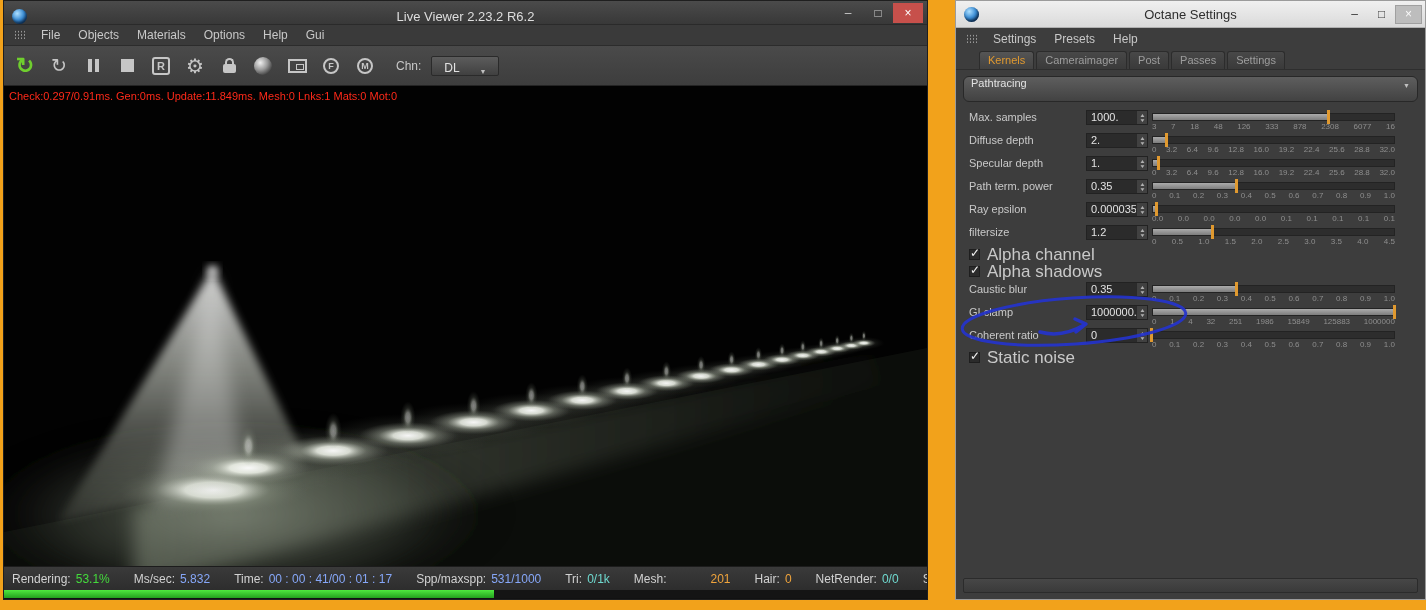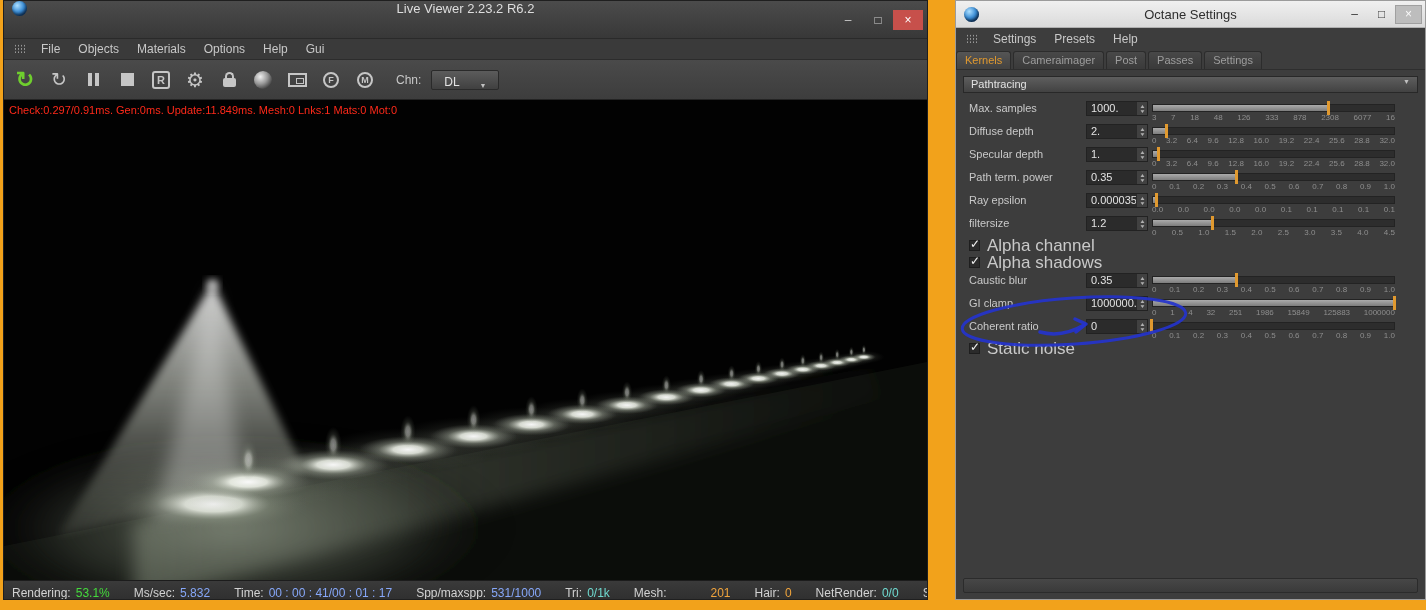--- a/index.html
+++ b/index.html
@@ -5,21 +5,21 @@
 :root{
   --desktop-orange:#f2a21b; --accent-orange:#e0992f; --annotation-blue:#2433cc;
   --progress-green:#3ede37; --overlay-red:#ff2a1a; --icon-green:#6fce2e;
 }
 *{margin:0;padding:0;box-sizing:border-box;}
 body{font-family:"Liberation Sans",sans-serif;}
 .desktop{position:relative;width:1426px;height:610px;background:var(--desktop-orange);overflow:hidden;}
 
 
 .lv-window{position:absolute;left:3px;top:0;width:925px;height:600px;background:#111;border:1px solid #1f1f1f;overflow:hidden;}
-.lv-titlebar{height:38px;background:linear-gradient(#4b4b4b,#383838);display:flex;align-items:flex-start;position:relative;border-bottom:1px solid #2a2a2a;}
+.lv-titlebar{height:24px;background:linear-gradient(#4b4b4b,#383838);display:flex;align-items:flex-end;position:relative;border-bottom:1px solid #2a2a2a;}
 .app-icon{width:15px;height:15px;border-radius:50%;margin:0 8px;flex:0 0 auto;background:radial-gradient(circle at 35% 30%,#aee0ff,#3d8fd6 45%,#0b3c78 85%);box-shadow:inset -1px -2px 3px rgba(0,0,0,.5);}
 .lv-title{position:absolute;left:100px;right:100px;text-align:center;color:#dedede;font-size:13px;pointer-events:none;}
 .winbtns{margin-left:auto;display:flex;align-items:center;height:100%;}
 .wbtn{width:30px;height:20px;border:0;background:transparent;color:#ccc;font-size:12px;line-height:18px;text-align:center;padding:0;font-family:inherit;}
 .wbtn.close{background:#c7504b;color:#fff;margin-right:4px;}
 
 .lv-menubar{height:21px;background:#3a3a3a;display:flex;align-items:center;position:relative;border-bottom:1px solid #2c2c2c;padding-left:5px;}
 .grid-icon{width:13px;height:10px;margin:0 5px;background-image:radial-gradient(#989898 0.8px,transparent 1px);background-size:3px 3.3px;flex:0 0 auto;}
 .menubar-items{display:flex;align-items:center;z-index:1;justify-content:space-between;}
 .menu-item{color:#c8c8c8;font-size:12px;padding:0 9px;white-space:nowrap;}
@@ -56,24 +56,24 @@
 .lv-progress{height:8px;background:#141414;position:relative;}
 .fillbar{height:100%;width:0;background:linear-gradient(#4fe93f,#23a01e);}
 
 
 .os-window{position:absolute;left:955px;top:0;width:471px;height:600px;background:#3d3d3d;border:1px solid #9b9b9b;overflow:hidden;}
 .os-titlebar{height:27px;background:linear-gradient(#f0f0f0,#dadada);display:flex;align-items:center;position:relative;border-bottom:1px solid #b0b0b0;}
 .os-title{position:absolute;left:100px;right:100px;text-align:center;color:#2e2e2e;font-size:13px;pointer-events:none;}
 .osbtn{width:27px;height:19px;border:0;background:transparent;color:#3a3a3a;font-size:12px;line-height:17px;text-align:center;padding:0;font-family:inherit;}
 .osbtn.close{background:#bdbdbd;border:1px solid #a0a0a0;margin-right:3px;color:#fafafa;}
 .os-menubar{height:22px;display:flex;align-items:center;padding-left:5px;background:#3d3d3d;}
-.os-tabs{height:20px;display:flex;align-items:center;padding-left:0;gap:2px;border-bottom:1px solid #2e2e2e;background:#3d3d3d;}
+.os-tabs{height:20px;display:flex;align-items:center;padding-left:23px;gap:2px;border-bottom:1px solid #2e2e2e;background:#3d3d3d;}
 .os-tab{padding:2px 8px 3px;font-size:11px;color:#9d9d9d;background:linear-gradient(#484848,#3a3a3a);border:1px solid #2c2c2c;border-bottom:none;border-radius:3px 3px 0 0;white-space:nowrap;}
 .os-tab.active{color:var(--accent-orange);background:linear-gradient(#555,#424242);}
-.os-dropdown{margin:6px 7px;height:17px;background:linear-gradient(#5e5e5e,#424242);border:1px solid #282828;border-radius:0;display:flex;align-items:flex-start;color:#e3e3e3;font-size:11px;padding:1px 7px;}
+.os-dropdown{margin:6px 7px;height:17px;background:linear-gradient(#5e5e5e,#424242);border:1px solid #282828;border-radius:6px;display:flex;align-items:flex-end;color:#e3e3e3;font-size:11px;padding:12px 7px;}
 
 .os-controls{position:relative;}
 .ctl-row{height:23px;display:flex;align-items:flex-start;padding:2px 30px 0 13px;position:relative;}
 .ctl-label{width:117px;flex:0 0 auto;font-size:11px;color:#c9c9c9;padding-top:1px;white-space:nowrap;}
 .ctl-input{width:62px;flex:0 0 auto;height:15px;background:#2b2b2b;border:1px solid #222;display:flex;align-items:stretch;}
 .ctl-value{flex:1;font-size:11px;color:#e3e3e3;padding-left:4px;line-height:13px;overflow:hidden;white-space:nowrap;}
 .spin{width:11px;background:#414141;border-left:1px solid #2a2a2a;display:flex;flex-direction:column;align-items:center;justify-content:center;}
 .su,.sd{font-size:5px;line-height:5px;color:#b0b0b0;transform:scaleX(1.3);}
 .ctl-slider{flex:1;position:relative;height:21px;margin-left:4px;}
 .track{position:absolute;left:0;right:0;top:3px;height:8px;background:#2d2d2d;border:1px solid #232323;}

